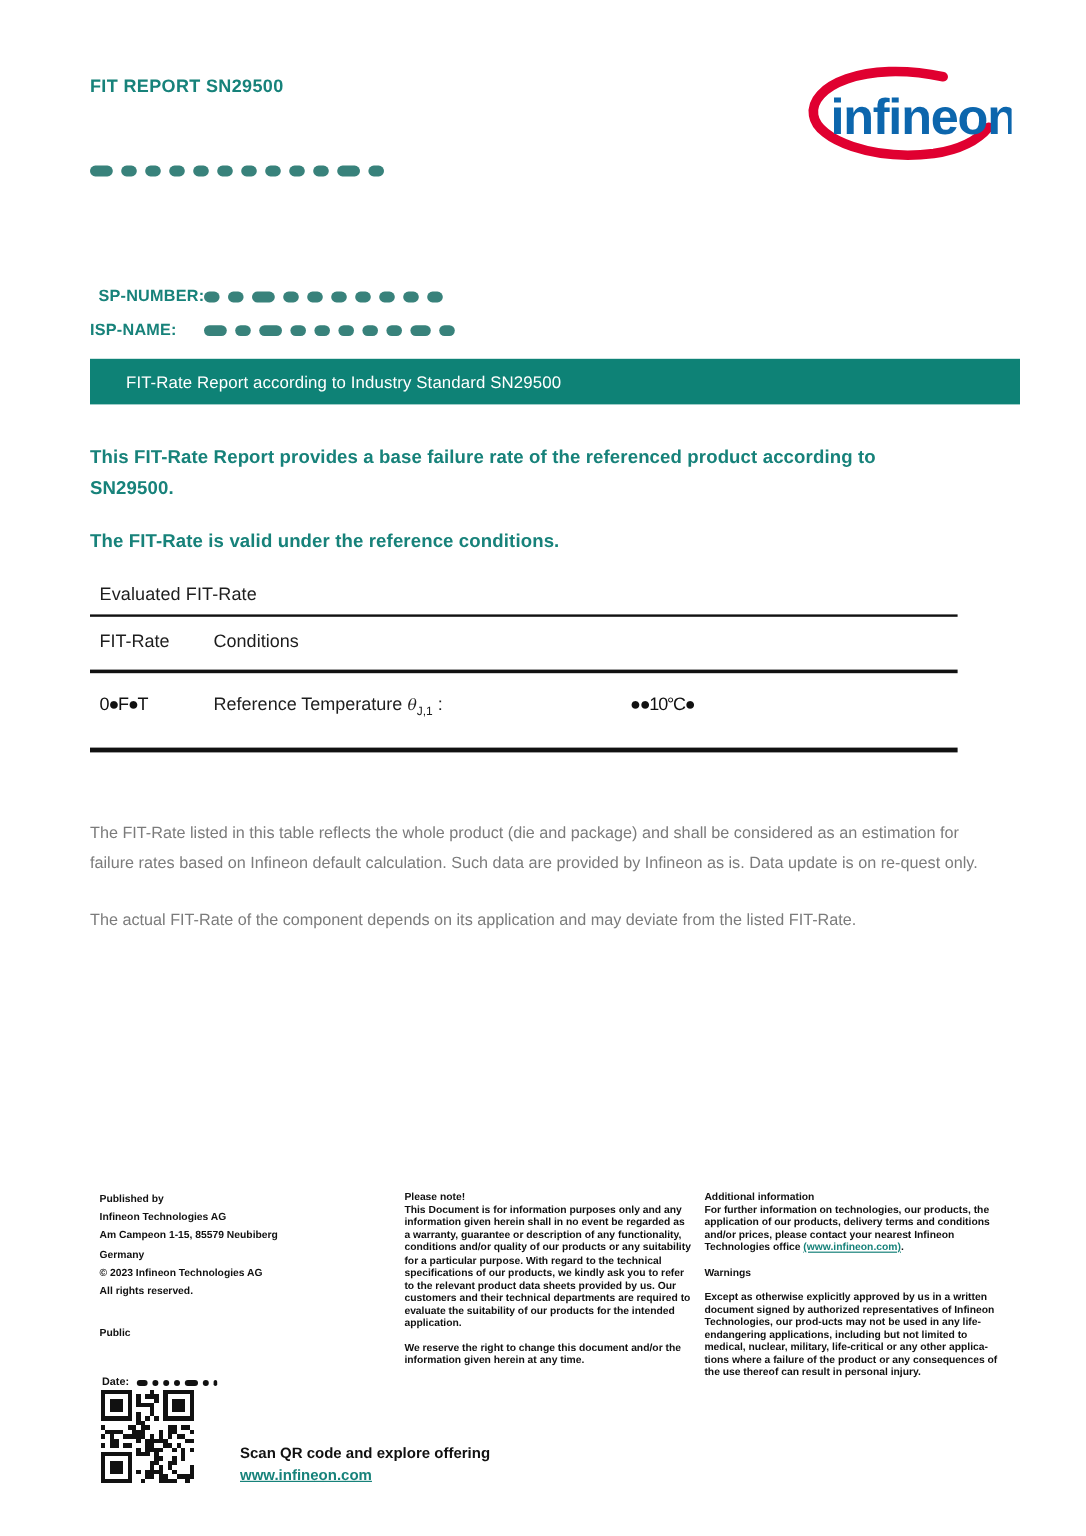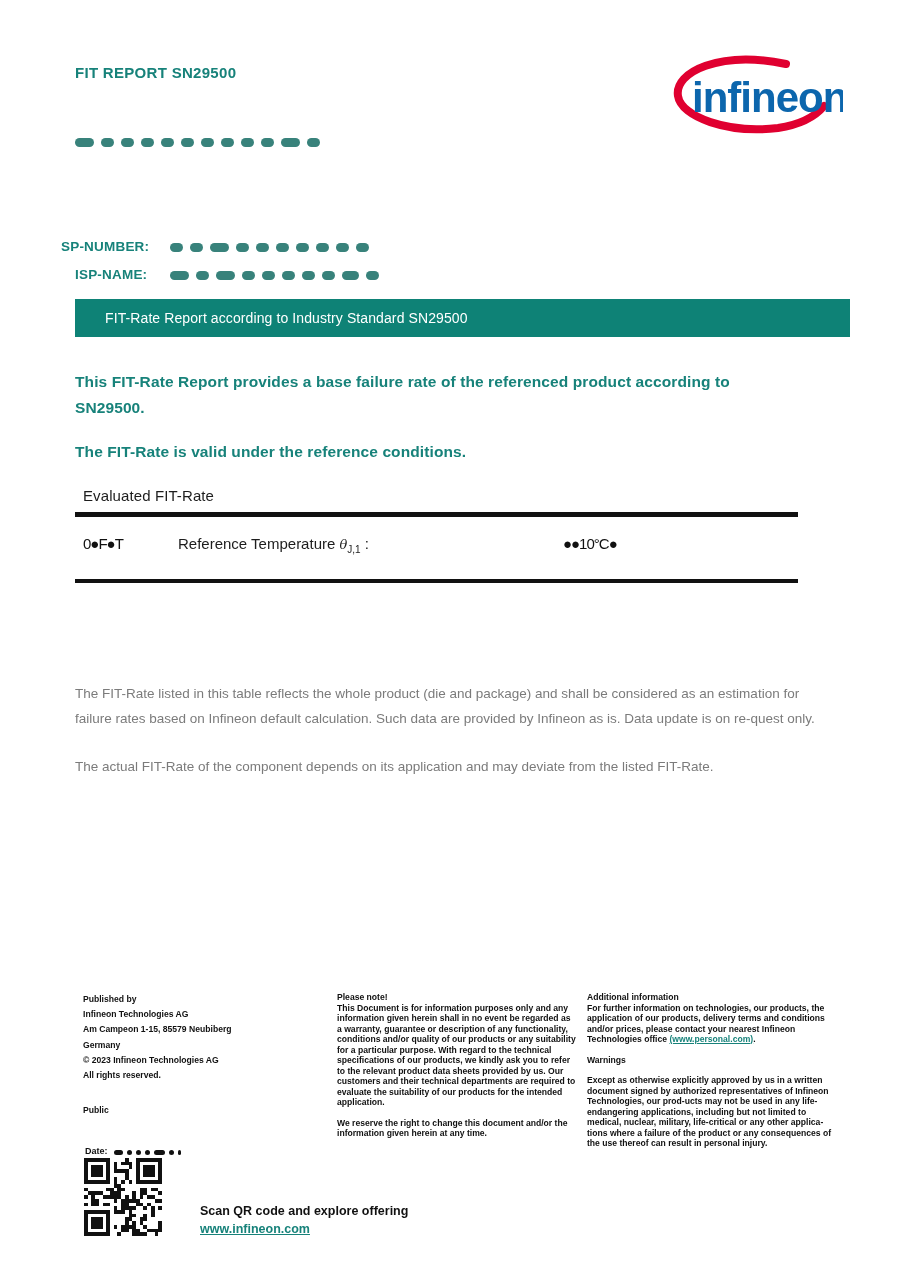--- a/index.html
+++ b/index.html
@@ -14,21 +14,21 @@
   
   .pill-row{position:absolute;line-height:0;white-space:nowrap;}
   .pill{display:inline-block;height:9px;border-radius:4.5px;background:#38827B;margin-right:7px;vertical-align:middle;}
   .pill-row.black .pill{background:#111;height:5px;border-radius:2.5px;margin-right:4px;}
   .r-title{left:75px;top:138px;}
   .r-sp{left:170px;top:243px;}
   .r-isp{left:170px;top:271px;}
   .r-date{left:114px;top:1150px;}
   
   .meta-label{position:absolute;font-size:13.5px;font-weight:700;color:#17827A;letter-spacing:.2px;}
-  .l-sp{left:61px;top:239px;}
+  .l-sp{left:82px;top:239px;}
   .l-isp{left:75px;top:267px;}
   
   .banner{position:absolute;left:75px;top:299px;width:775px;height:38px;background:#0E8276;}
   .banner-text{color:#ffffff;font-size:14px;line-height:38px;padding-left:30px;letter-spacing:.1px;}
   
   .h-teal{position:absolute;left:75px;width:705px;font-size:15.5px;font-weight:700;color:#17827A;line-height:26px;letter-spacing:.1px;}
   .h1{top:369px;}
   .h2{top:439px;}
   
   .fit-table{position:absolute;left:75px;top:487px;width:723px;}
@@ -38,21 +38,21 @@
   .rule-2{height:3px;}
   .rule-3{height:4px;}
   .tbl-head{position:relative;height:44px;}
   .col-fit{position:absolute;left:8px;top:12px;font-size:15px;color:#1d1d1d;}
   .col-cond{position:absolute;left:103px;top:12px;font-size:15px;color:#1d1d1d;}
   .tbl-row{position:relative;height:62px;}
   .cell-fit{position:absolute;left:8px;top:18px;font-size:15px;color:#111;letter-spacing:-1px;}
   .cell-cond{position:absolute;left:103px;top:18px;font-size:15px;color:#1d1d1d;}
   .cell-cond .theta{font-family:"DejaVu Serif",serif;font-style:italic;font-size:13px;}
   .cell-cond sub{font-size:10px;}
-  .cell-val{position:absolute;left:450px;top:18px;font-size:15px;color:#111;letter-spacing:-1px;margin-left:38px;}
+  .cell-val{position:absolute;left:450px;top:18px;font-size:15px;color:#111;letter-spacing:-1px;}
   
   .body-copy{position:absolute;left:75px;top:682px;width:764px;font-size:13.5px;color:#7b7b7b;line-height:24.5px;}
   .body-copy p{margin:0 0 24px 0;}
   
   .foot{position:absolute;top:992px;font-size:8.6px;font-weight:700;color:#111;line-height:10.5px;}
   .foot-left{left:83px;width:225px;line-height:15.2px;}
   .foot-mid{left:337px;width:240px;}
   .foot-right{left:587px;width:248px;}
   .foot .gap{height:10px;}
   .foot .biggap{height:20px;}
@@ -89,20 +89,24 @@
   <div class="banner">
     <div class="banner-text">FIT-Rate Report according to Industry Standard SN29500</div>
   </div>
 
   <div class="h-teal h1">This FIT-Rate Report provides a base failure rate of the referenced product according to SN29500.</div>
   <div class="h-teal h2">The FIT-Rate is valid under the reference conditions.</div>
 
   <div class="fit-table">
     <div class="tbl-title">Evaluated FIT-Rate</div>
     <hr class="rule rule-1">
+    <div class="tbl-head">
+      <span class="col-fit">FIT-Rate</span>
+      <span class="col-cond">Conditions</span>
+    </div>
     <hr class="rule rule-2">
     <div class="tbl-row">
       <span class="cell-fit">0●F●T</span>
       <span class="cell-cond"><span>Reference Temperature</span>&nbsp;<span class="theta">θ</span><sub>J,1</sub>&nbsp;<span>:</span></span>
       <span class="cell-val">●●10°C●</span>
     </div>
     <hr class="rule rule-3">
   </div>
 
   <div class="body-copy">
@@ -123,21 +127,21 @@
 
   <div class="foot foot-mid">
     <div>Please note!</div>
     <div>This Document is for information purposes only and any information given herein shall in no event be regarded as a warranty, guarantee or description of any functionality, conditions and/or quality of our products or any suitability for a particular purpose. With regard to the technical specifications of our products, we kindly ask you to refer to the relevant product data sheets provided by us. Our customers and their technical departments are required to evaluate the suitability of our products for the intended application.</div>
     <div class="gap"></div>
     <div>We reserve the right to change this document and/or the information given herein at any time.</div>
   </div>
 
   <div class="foot foot-right">
     <div>Additional information</div>
-    <div><span>For further information on technologies, our products, the application of our products, delivery terms and conditions and/or prices, please contact your nearest Infineon Technologies office</span> <span class="teal-link">(www.personal.com)</span><span>.</span></div>
+    <div><span>For further information on technologies, our products, the application of our products, delivery terms and conditions and/or prices, please contact your nearest Infineon Technologies office</span> <span class="teal-link">(www.infineon.com)</span><span>.</span></div>
     <div class="gap"></div>
     <div>Warnings</div>
     <div class="gap"></div>
     <div>Except as otherwise explicitly approved by us in a written document signed by authorized representatives of Infineon Technologies, our prod-ucts may not be used in any life-endangering applications, including but not limited to medical, nuclear, military, life-critical or any other applica-tions where a failure of the product or any consequences of the use thereof can result in personal injury.</div>
   </div>
 
   <div class="date-label">Date:</div>
   <div class="pill-row black r-date"><span class="pill" style="width: 9px;"></span><span class="pill" style="width: 5px;"></span><span class="pill" style="width: 5px;"></span><span class="pill" style="width: 5px;"></span><span class="pill" style="width: 11px;"></span><span class="pill" style="width: 5px;"></span><span class="pill" style="width: 3px;"></span></div>
   <div class="qr"><svg width="78" height="78" viewBox="0 0 21 21" shape-rendering="crispEdges" fill="#111">
         <rect x="0" y="0" width="1" height="1"></rect>

